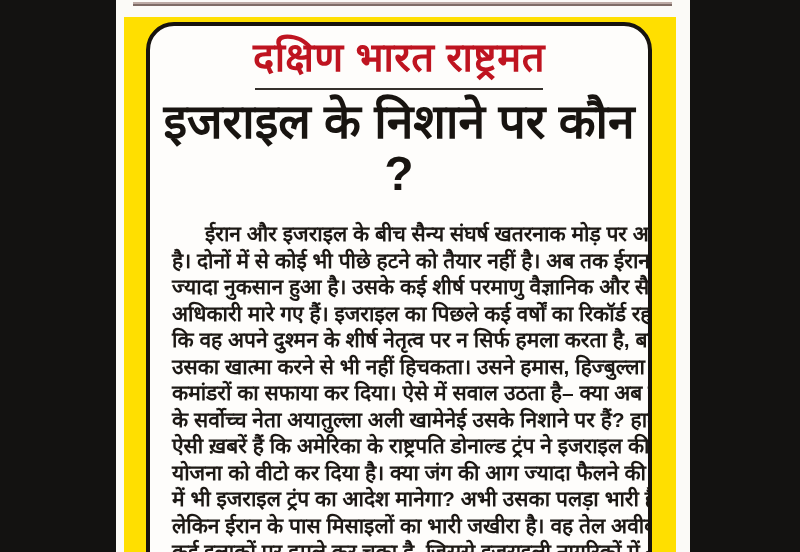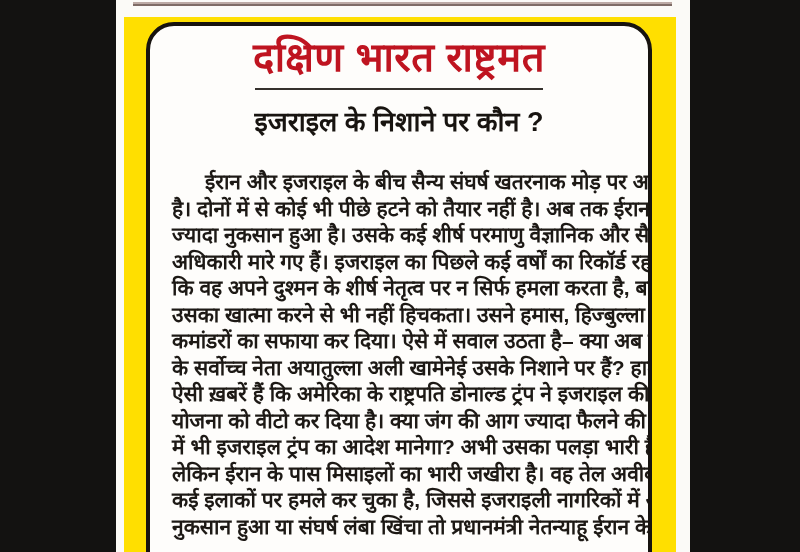--- a/index.html
+++ b/index.html
@@ -62,21 +62,21 @@
   }
   .masthead-divider {
     width: 288px;
     height: 2px;
     background: #35312d;
     margin: 8px auto 0 auto;
   }
   .headline {
     margin: 6px 6px 0 6px;
     text-align: center;
-    font-size: 27px;
+    font-size: 48px;
     line-height: 52px;
     font-weight: bold;
     color: #181410;
   }
   .article {
     margin: 21px 14px 0 22px;
     color: #1d1915;
     font-size: 21px;
     font-weight: 600;
   }

